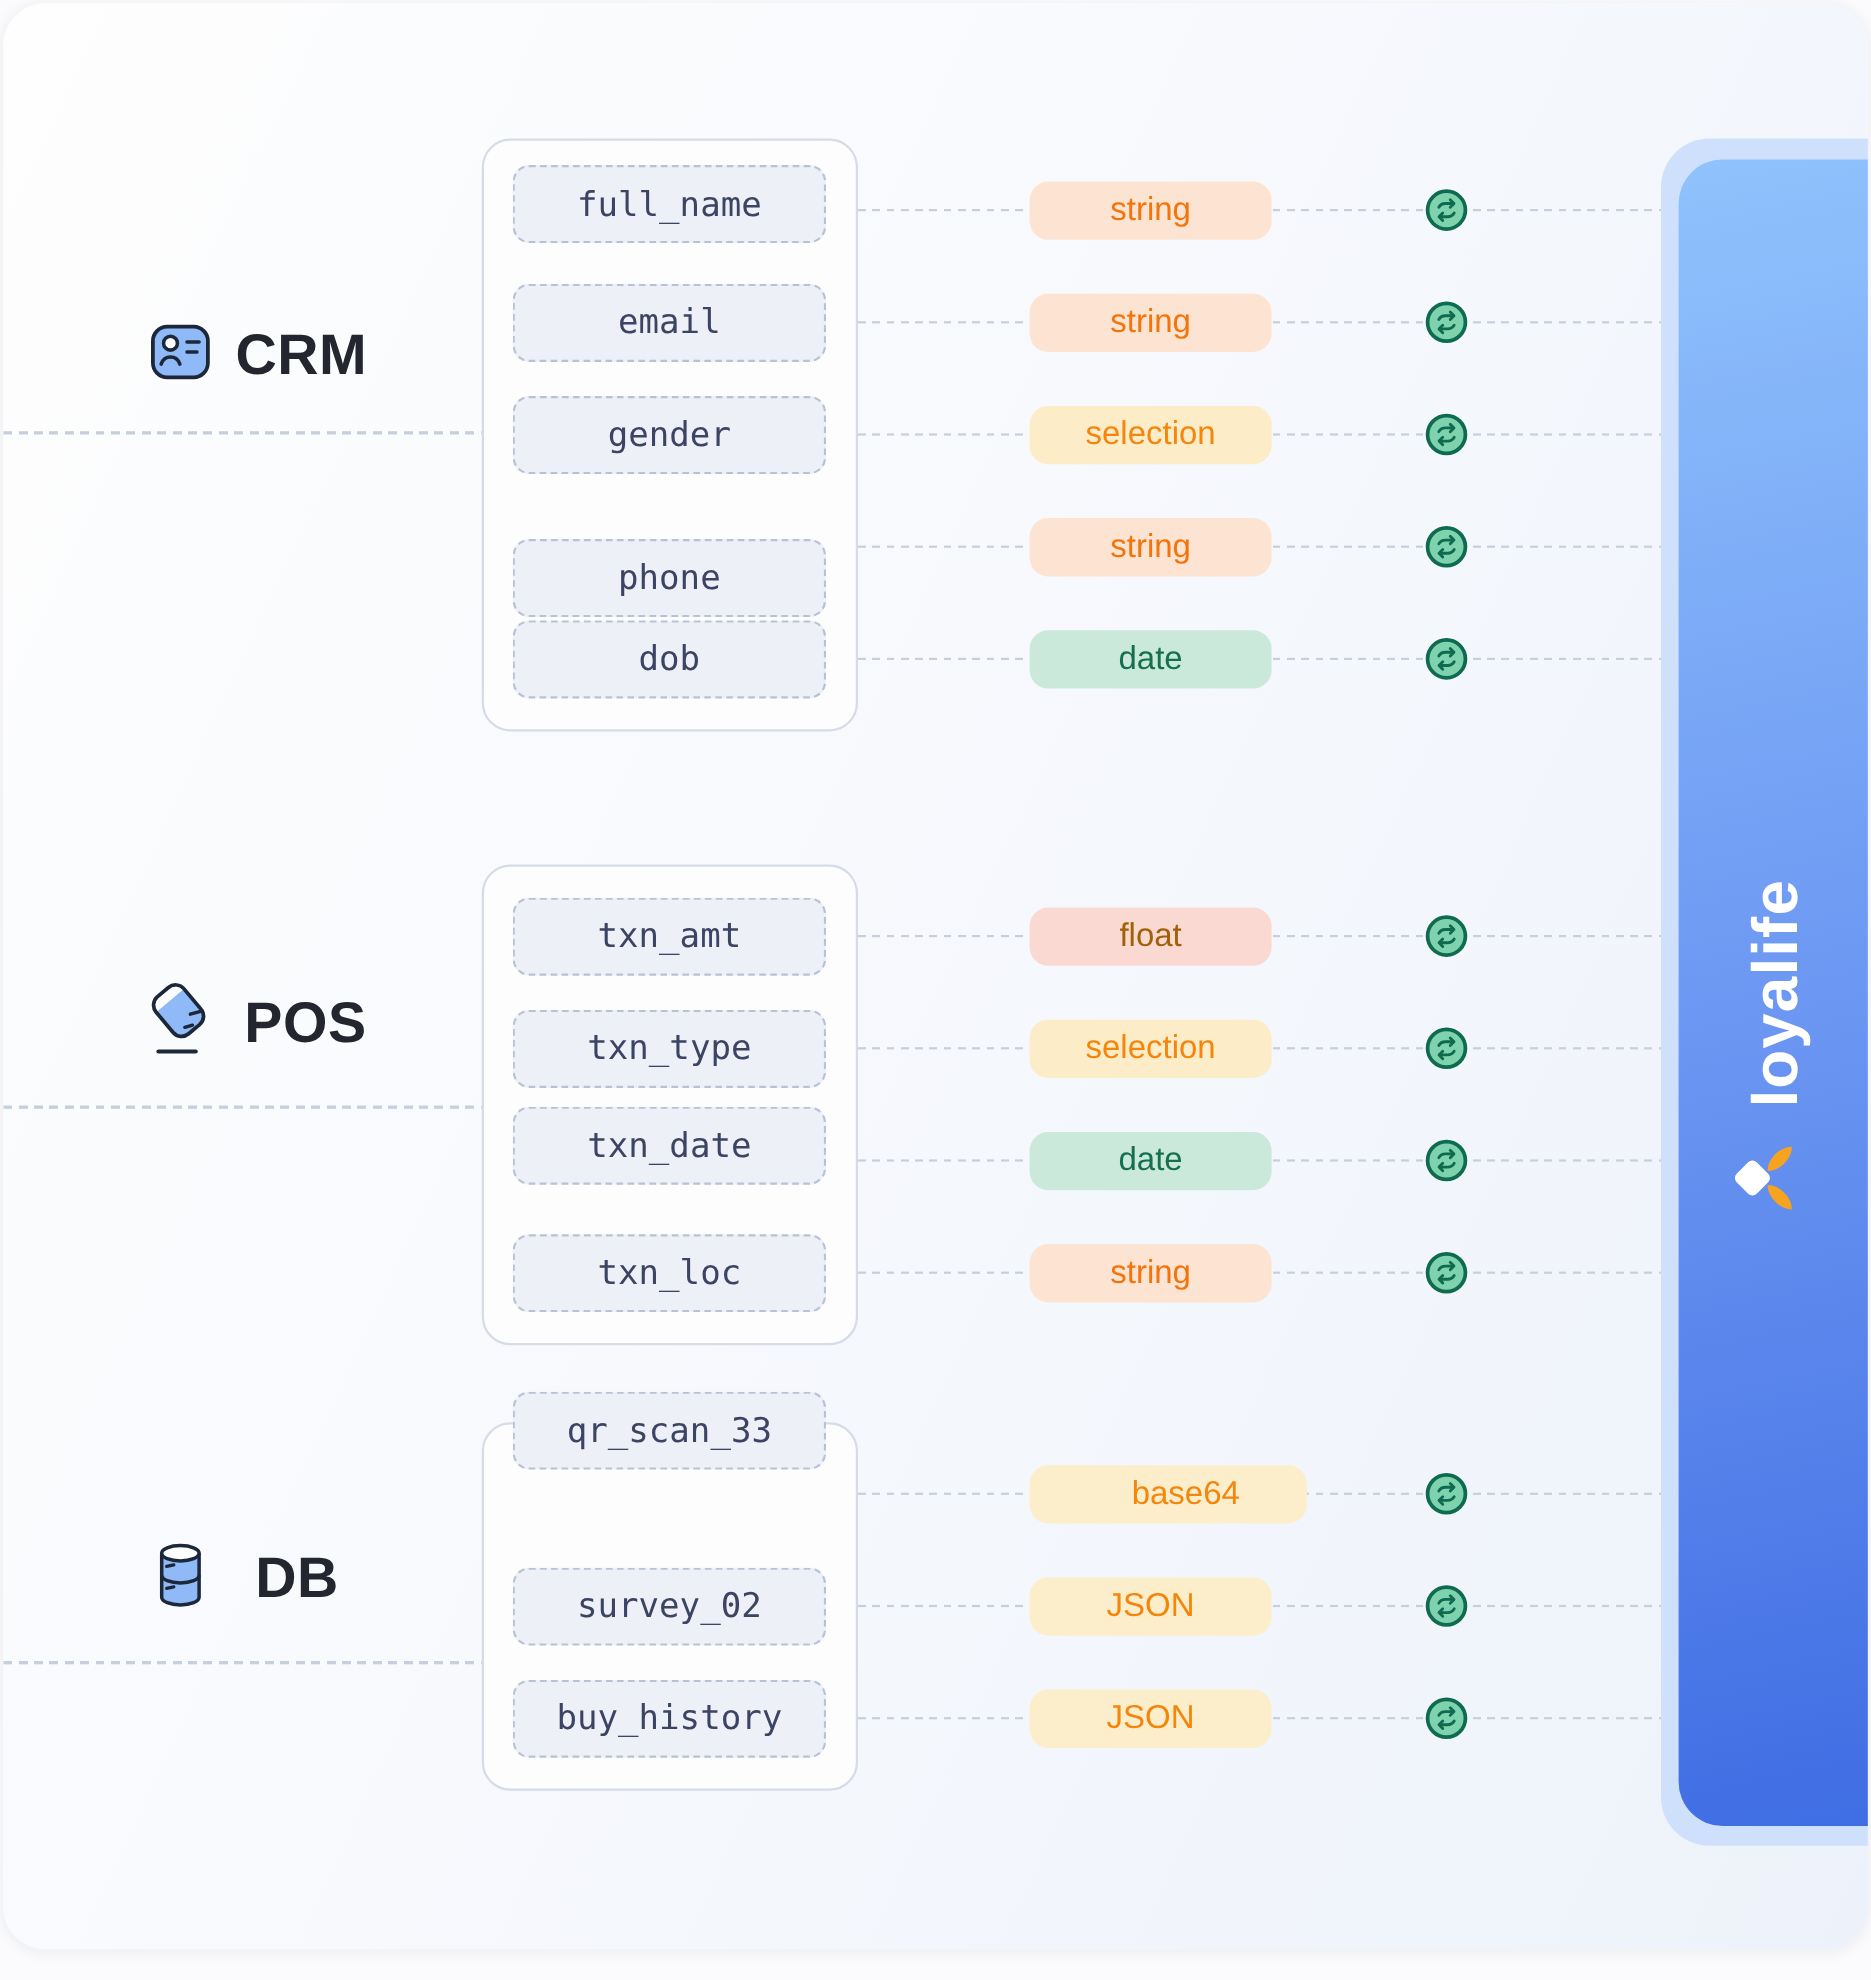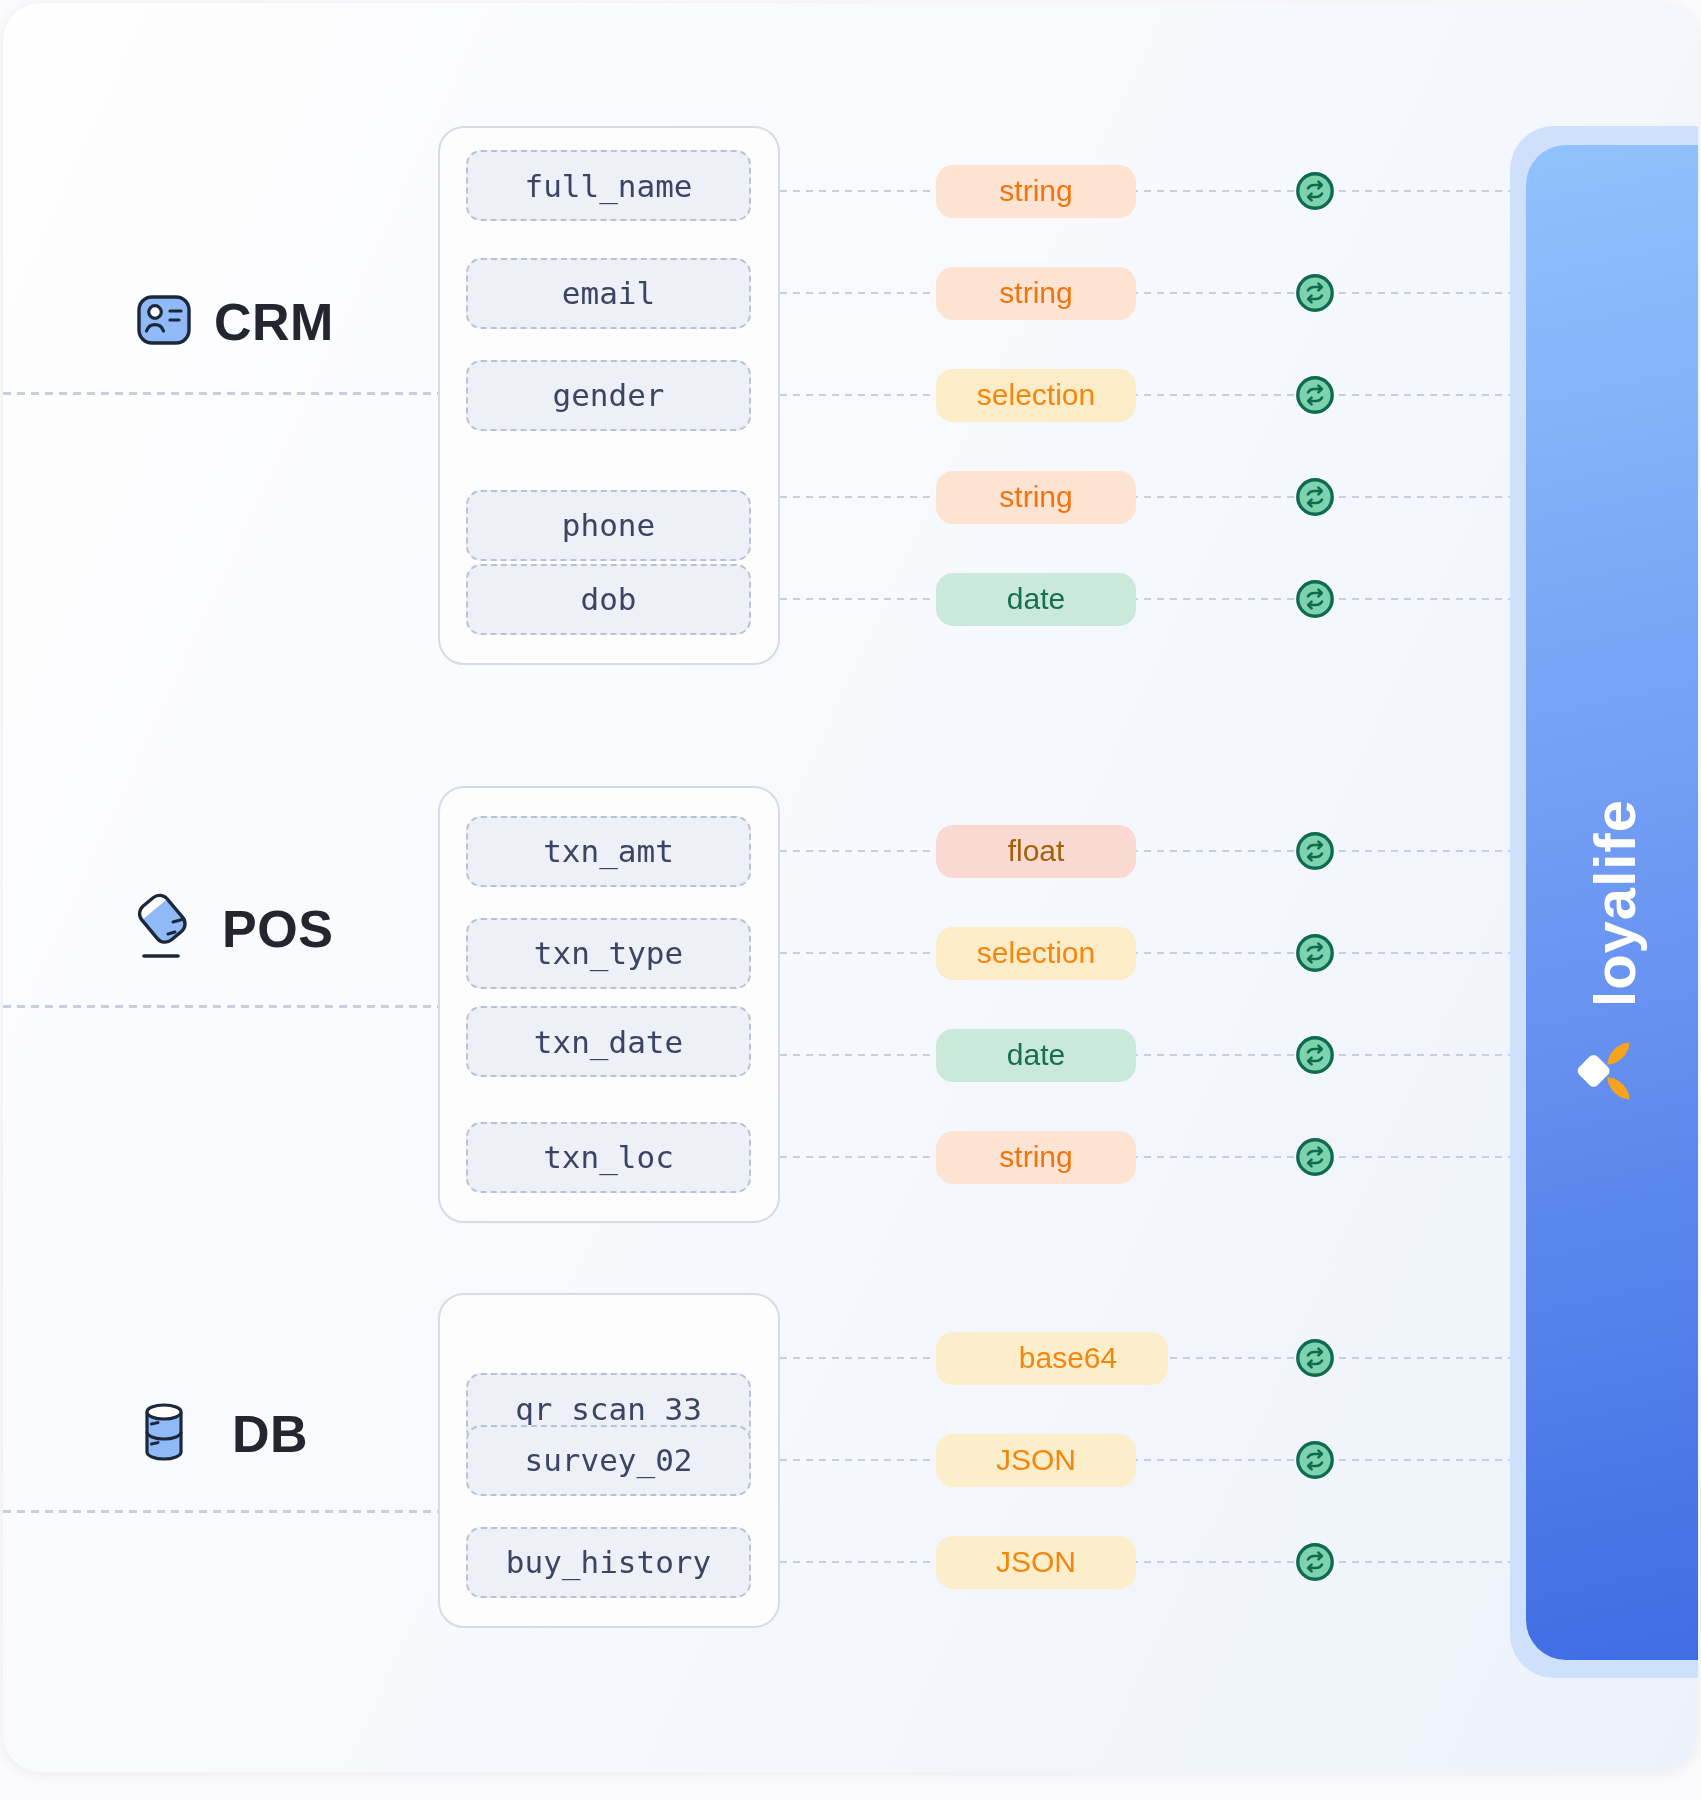--- a/index.html
+++ b/index.html
@@ -12,21 +12,21 @@
   .src-label{position:absolute;display:flex;align-items:center;gap:22px;}
   .src-label .txt{font-size:52px;font-weight:600;color:#23262e;letter-spacing:.5px;}
   .source-box{position:absolute;left:435px;width:342px;background:#fdfdfe;
     border:2px solid #d5dbe7;border-radius:26px;box-sizing:border-box;z-index:2;}
   .chip{position:absolute;left:463px;width:285px;height:71px;box-sizing:border-box;
     background:#eef0f7;border:2px dashed #b7c2d6;border-radius:15px;z-index:3;
     display:flex;align-items:center;justify-content:center;
     font-family:"DejaVu Sans Mono",monospace;font-size:31px;font-weight:500;color:#3c4464;}
   .connector{position:absolute;left:777px;width:730px;height:2.6px;z-index:1;
     background:repeating-linear-gradient(90deg,#c7cfdc 0 7px,transparent 7px 13px);}
-  .badge{position:absolute;left:933px;width:200px;height:53px;border-radius:17px;z-index:2;
+  .badge{position:absolute;left:933px;width:220px;height:53px;border-radius:17px;z-index:2;
     display:flex;align-items:center;justify-content:center;font-size:30px;font-weight:500;}
   .sync{position:absolute;left:1292px;width:40px;height:40px;z-index:2;}
   #dest-panel{position:absolute;left:1507px;top:123px;width:191px;height:1552px;
     background:#cfe0fd;border-radius:44px 0 0 44px;z-index:2;}
   #dest-inner{position:absolute;left:16px;top:19px;width:175px;height:1515px;
     border-radius:40px 0 0 40px;
     background:linear-gradient(168deg,#90c2fc 0%,#6b96f2 52%,#3f6de3 100%);}
   #dest-logo{position:absolute;left:50%;top:50%;
     transform:translate(-50%,-50%) translateX(0px) rotate(-90deg);
     display:flex;align-items:center;gap:18px;transform-origin:center;}
@@ -185,21 +185,21 @@
       <span><svg viewBox="0 0 56 64" width="56" height="64">
       <path d="M11 12 V52 a17 7 0 0 0 34 0 V12" fill="#8fb9f7" stroke="#1c2839" stroke-width="3.2"></path>
       <path d="M11 32 a17 7 0 0 0 34 0" fill="none" stroke="#1c2839" stroke-width="3.2"></path>
       <ellipse cx="28" cy="12" rx="17" ry="7" fill="#fff" stroke="#1c2839" stroke-width="3.2"></ellipse>
       <path d="M15.5 24 l6.5 -1.4 M15.5 44 l6.5 -1.4" fill="none" stroke="#1c2839" stroke-width="3" stroke-linecap="round"></path>
     </svg></span>
       <span class="txt">DB</span>
     </div>
     <div class="source-box" style="top: 1290px; height: 335px;"></div>
     <div class="connector" style="top: 1353.7px;"></div>
-    <div class="chip" style="top: 1370px;">qr_scan_33</div>
+    <div class="chip" style="top: 1262px;">qr_scan_33</div>
     <div class="badge" style="top: 1328.5px; background: rgb(253, 238, 203); color: rgb(245, 134, 12); padding-left: 32px;">base64</div>
     <div class="sync" style="top: 1335px;"><svg viewBox="0 0 40 40" width="40" height="40">
       <circle cx="20" cy="20" r="17.2" fill="#7ed3ae" stroke="#0e6b50" stroke-width="3.4"></circle>
       <g fill="none" stroke="#0e6b50" stroke-width="2.6" stroke-linecap="round" stroke-linejoin="round">
         <path d="M13 17.4 c1.6 -2.8 3.6 -3.4 6 -3.4 h7.2"></path>
         <path d="m23.4 10.6 3.4 3.4 -3.4 3.4"></path>
         <path d="M27 22.6 c-1.6 2.8 -3.6 3.4 -6 3.4 h-7.2"></path>
         <path d="m16.6 29.4 -3.4 -3.4 3.4 -3.4"></path>
       </g>
     </svg></div>

